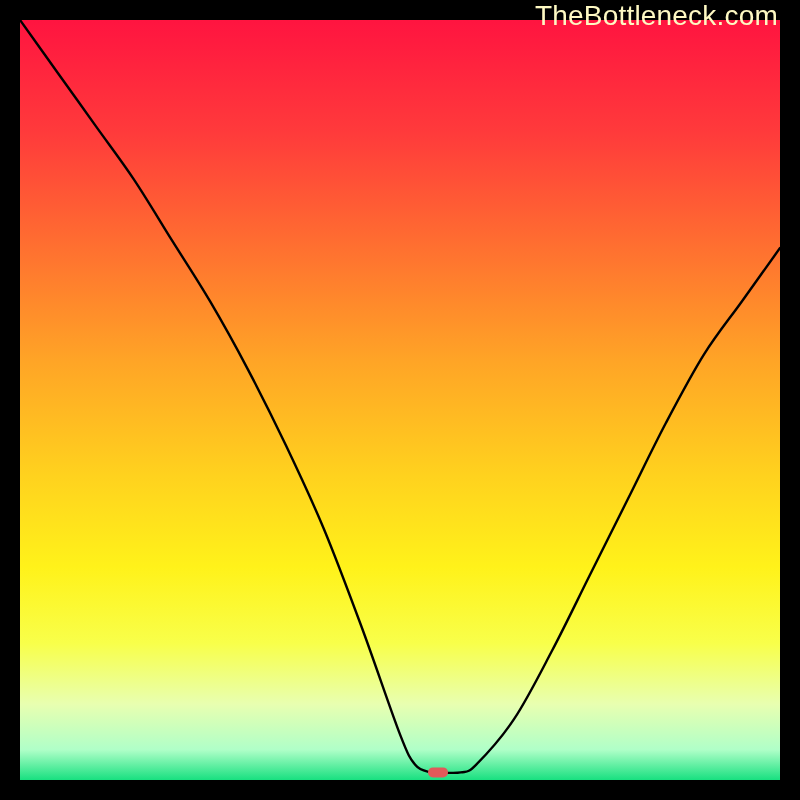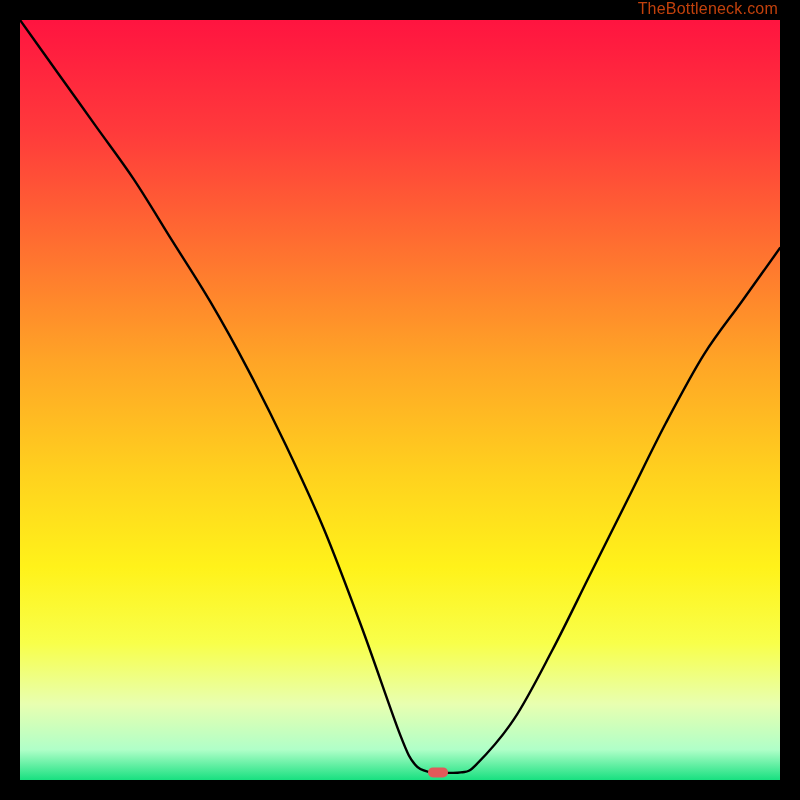--- a/index.html
+++ b/index.html
@@ -8,22 +8,22 @@
     width: 800px;
     height: 800px;
     background: #000;
     overflow: hidden;
     font-family: Arial, Helvetica, sans-serif;
   }
   .watermark {
     position: absolute;
     top: 0px;
     right: 22px;
-    color: #c2410c;
-    font-size: 16px;
+    color: #fef9c3;
+    font-size: 28px;
     font-weight: 500;
     letter-spacing: 0.2px;
     z-index: 5;
   }
   .plot {
     position: absolute;
     left: 20px;
     top: 20px;
     width: 760px;
     height: 760px;

